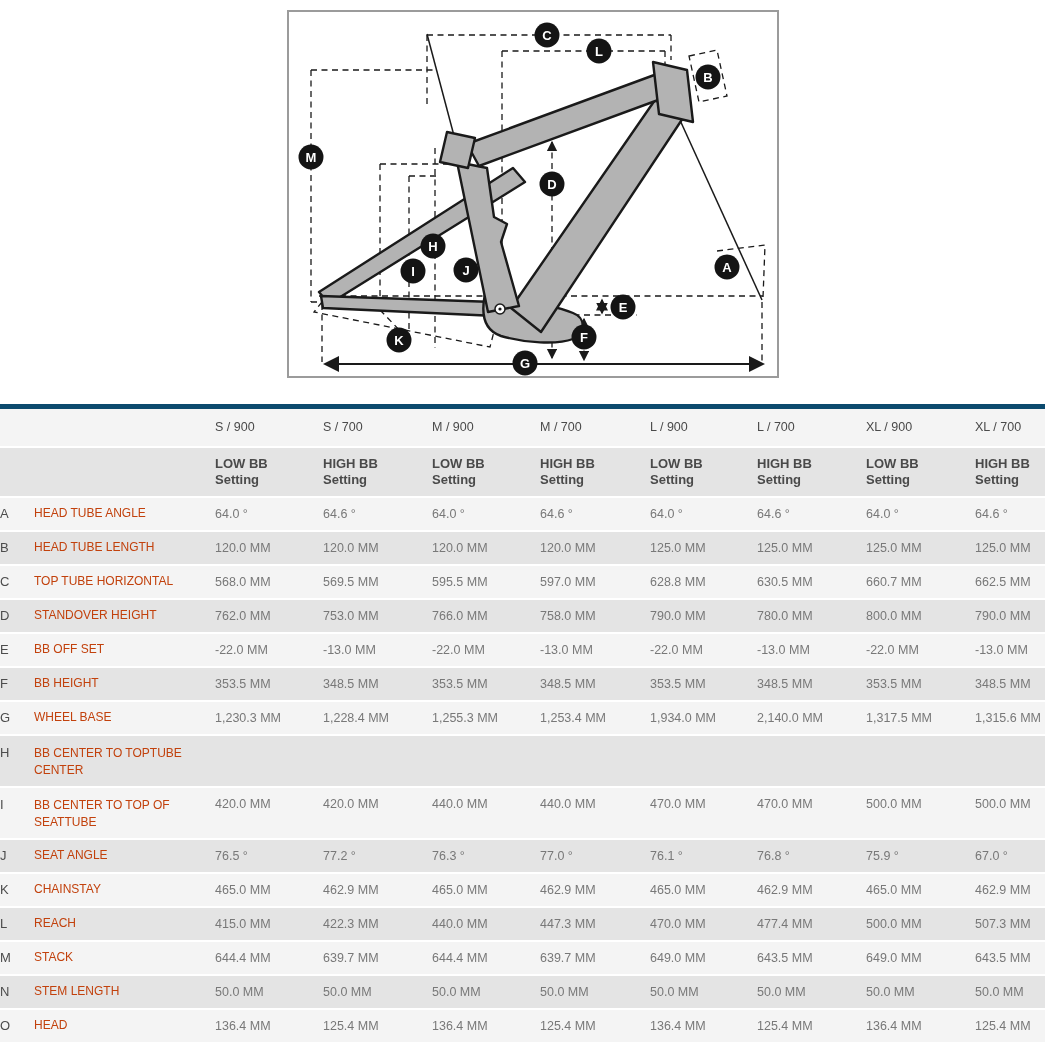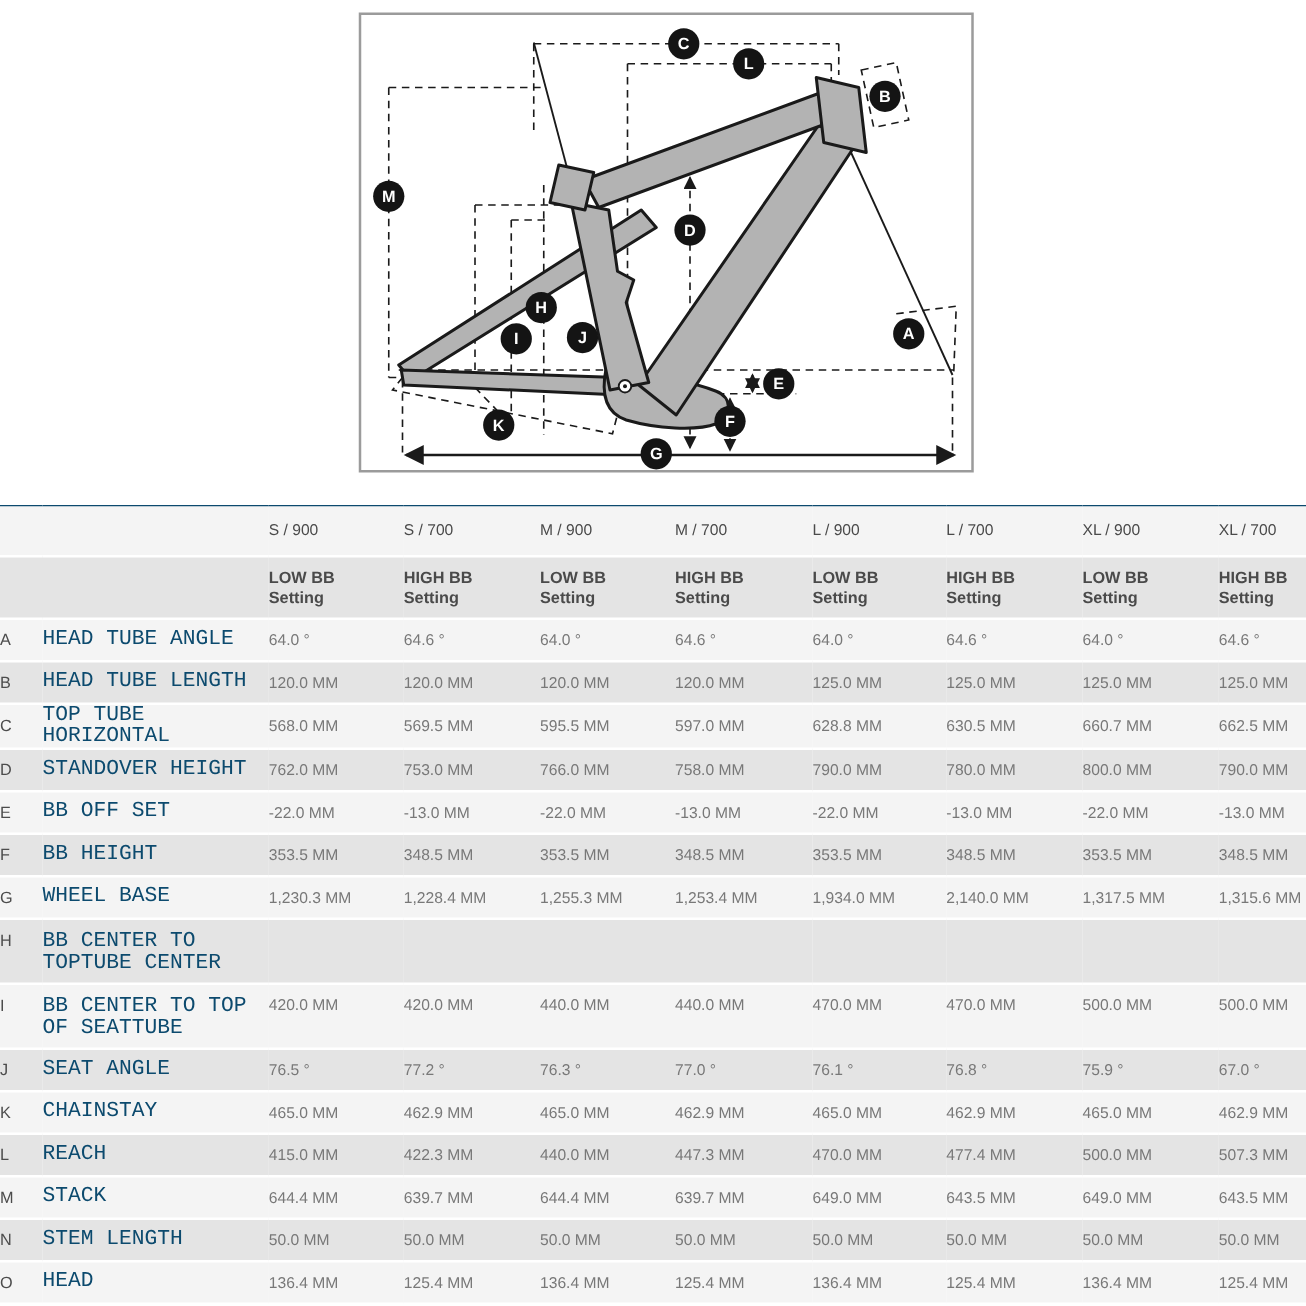--- a/index.html
+++ b/index.html
@@ -12,35 +12,35 @@
   .dash{fill:none;stroke:#1a1a1a;stroke-width:1.3;stroke-dasharray:6 4.5;}
   .axis{stroke:#1a1a1a;stroke-width:1.5;fill:none;}
   .sol2{stroke:#1a1a1a;stroke-width:2;fill:none;}
   .frame{fill:var(--frame-gray,#b3b3b3);stroke:#1a1a1a;stroke-width:2.4;stroke-linejoin:round;}
   .bubble{fill:var(--marker-black,#111);}
   .bubble-t{fill:#ffffff;font-weight:bold;font-size:13px;text-anchor:middle;
     font-family:"Liberation Sans",sans-serif;}
 
   
   table.geo{position:absolute;left:0;top:404px;width:1045px;border-collapse:collapse;
-    table-layout:fixed;border-top:1px solid #0c4a6e;}
+    table-layout:fixed;border-top:5px solid #0c4a6e;}
   table.geo th,table.geo td{padding:0;margin:0;text-align:left;font-weight:normal;}
   tr.hrow1{height:40px;background:var(--row-light,#f4f4f4);}
   tr.hrow2{height:50px;background:var(--row-gray,#e4e4e4);}
   tbody tr{height:34px;}
   tbody tr.alt0{background:var(--row-light,#f4f4f4);}
   tbody tr.alt1{background:var(--row-gray,#e4e4e4);}
   tbody tr.tall{height:52px;}
   table.geo tr{border-bottom:2px solid #ffffff;}
   td,th{vertical-align:middle;}
   tr.tall td{vertical-align:top;padding-top:9px;}
   .szh{color:var(--header-text,#4a4a4a);font-weight:bold;font-size:12.5px;}
   .sub{color:var(--header-text,#4a4a4a);font-weight:bold;font-size:13px;line-height:16px;}
   .letter{color:#4c4c4c;font-size:13px;padding-left:15px;}
-  .label{color:#0c4a6e;font-size:17px;line-height:17px;padding-right:14px;font-family:Liberation Mono, monospace;}
+  .label{color:#c2410c;font-size:12px;line-height:17px;padding-right:14px;}
   .val{color:var(--value-text,#787878);font-size:12.5px;}
 </style>
 </head>
 <body>
 
 <div class="diagram-box">
   <svg width="488" height="364" viewBox="0 0 488 364">
     <defs>
       <marker id="ah" markerWidth="9" markerHeight="9" refX="7" refY="4" orient="auto-start-reverse">
         <path d="M0,0 L8,4 L0,8 Z" fill="#1a1a1a"></path>

